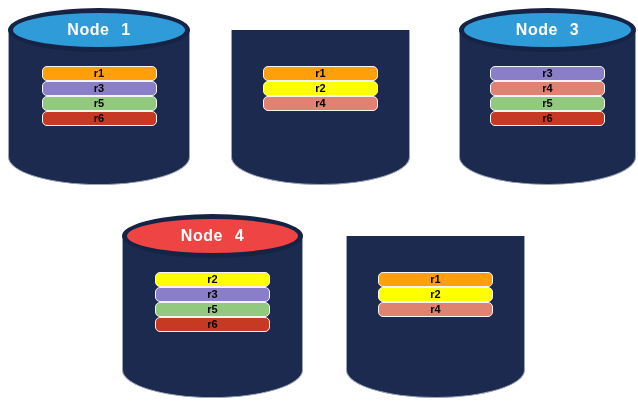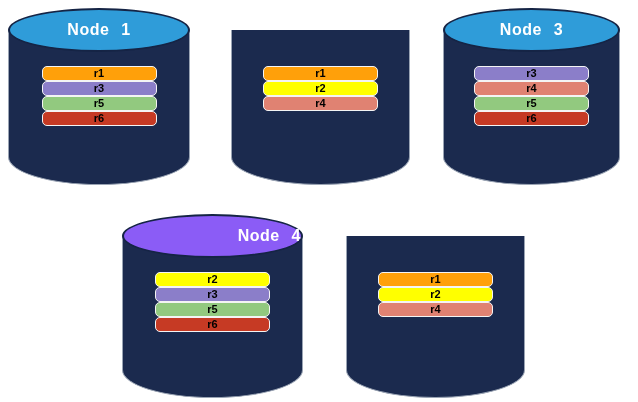--- a/index.html
+++ b/index.html
@@ -8,38 +8,38 @@
     width: 638px;
     height: 402px;
     background: #ffffff;
     overflow: hidden;
     font-family: "Liberation Sans", sans-serif;
   }
   .node { position: absolute; }
   
   .n1 { left: 8px;   top: 8px;   width: 182px; height: 177px; }
   .n2 { left: 231px; top: 8px;   width: 179px; height: 177px; }
-  .n3 { left: 443px; top: 8px;   width: 177px; height: 177px; }
+  .n3 { left: 459px; top: 8px;   width: 177px; height: 177px; }
   .n4 { left: 122px; top: 214px; width: 181px; height: 184px; }
   .n5 { left: 346px; top: 214px; width: 179px; height: 184px; }
 
   .cyl-body {
     position: absolute;
     left: 0; right: 0; top: 22px; bottom: 0;
     border-radius: 0 0 50% 50% / 0 0 28px 28px;
     border: 1px solid #9aa4b4;
     border-top: none;
     box-sizing: border-box;
   }
   .cyl-top {
     position: absolute;
     left: 0; right: 0; top: 0;
     height: 44px;
     border-radius: 50%;
-    border: 2px solid #a21caf;
+    border: 5px solid #a21caf;
     box-sizing: border-box;
     display: flex;
     align-items: center;
     justify-content: center;
     z-index: 2;
   }
   .node-label {
     color: #ffffff;
     font-weight: bold;
     font-size: 16px;
@@ -129,21 +129,21 @@
         <span class="bar-label">r5</span>
       </div>
       <div class="bar" style="background-color: rgb(198, 58, 36);">
         <span class="bar-label">r6</span>
       </div>
     </div>
   </div>
 
   <div class="node n4">
     <div class="cyl-body" style="background-color: rgb(27, 42, 78);"></div>
-    <div class="cyl-top" style="background-color: #8b5cf6; border-color: rgb(21, 36, 69); justify-content: flex-end;">
+    <div class="cyl-top" style="background-color: #ef4444; border-color: rgb(21, 36, 69);">
       <span class="node-label">Node 4</span>
     </div>
     <div class="bars">
       <div class="bar" style="background-color: rgb(255, 255, 0);">
         <span class="bar-label">r2</span>
       </div>
       <div class="bar" style="background-color: rgb(139, 126, 201);">
         <span class="bar-label">r3</span>
       </div>
       <div class="bar" style="background-color: rgb(146, 201, 127);">

